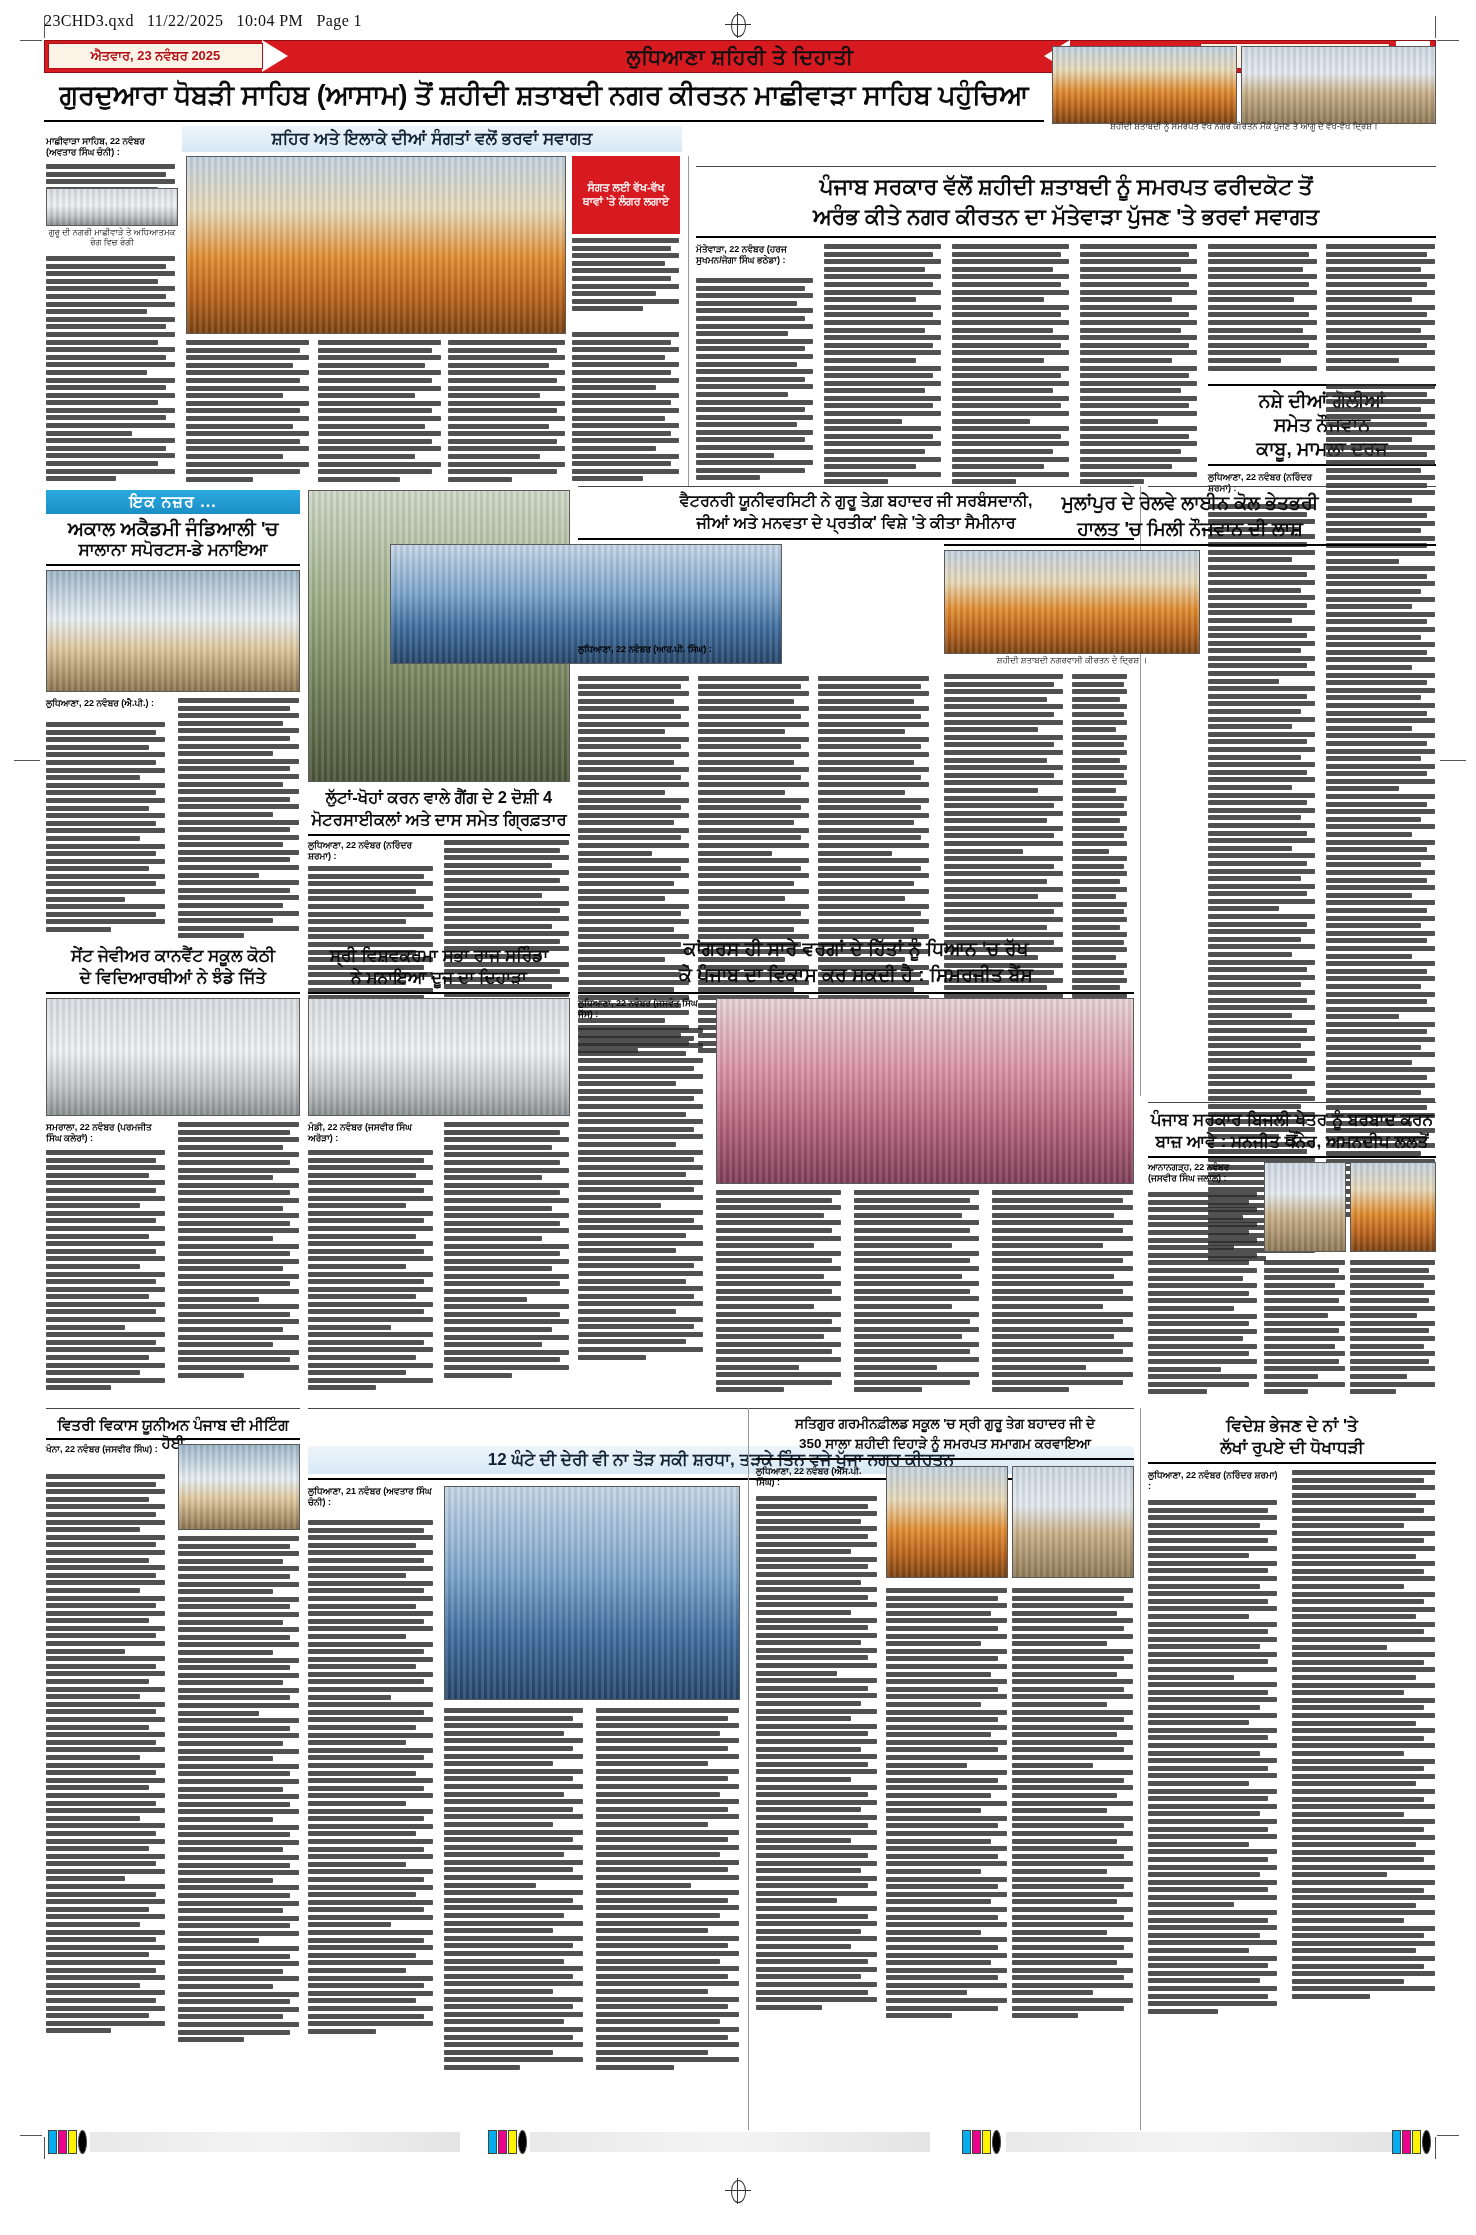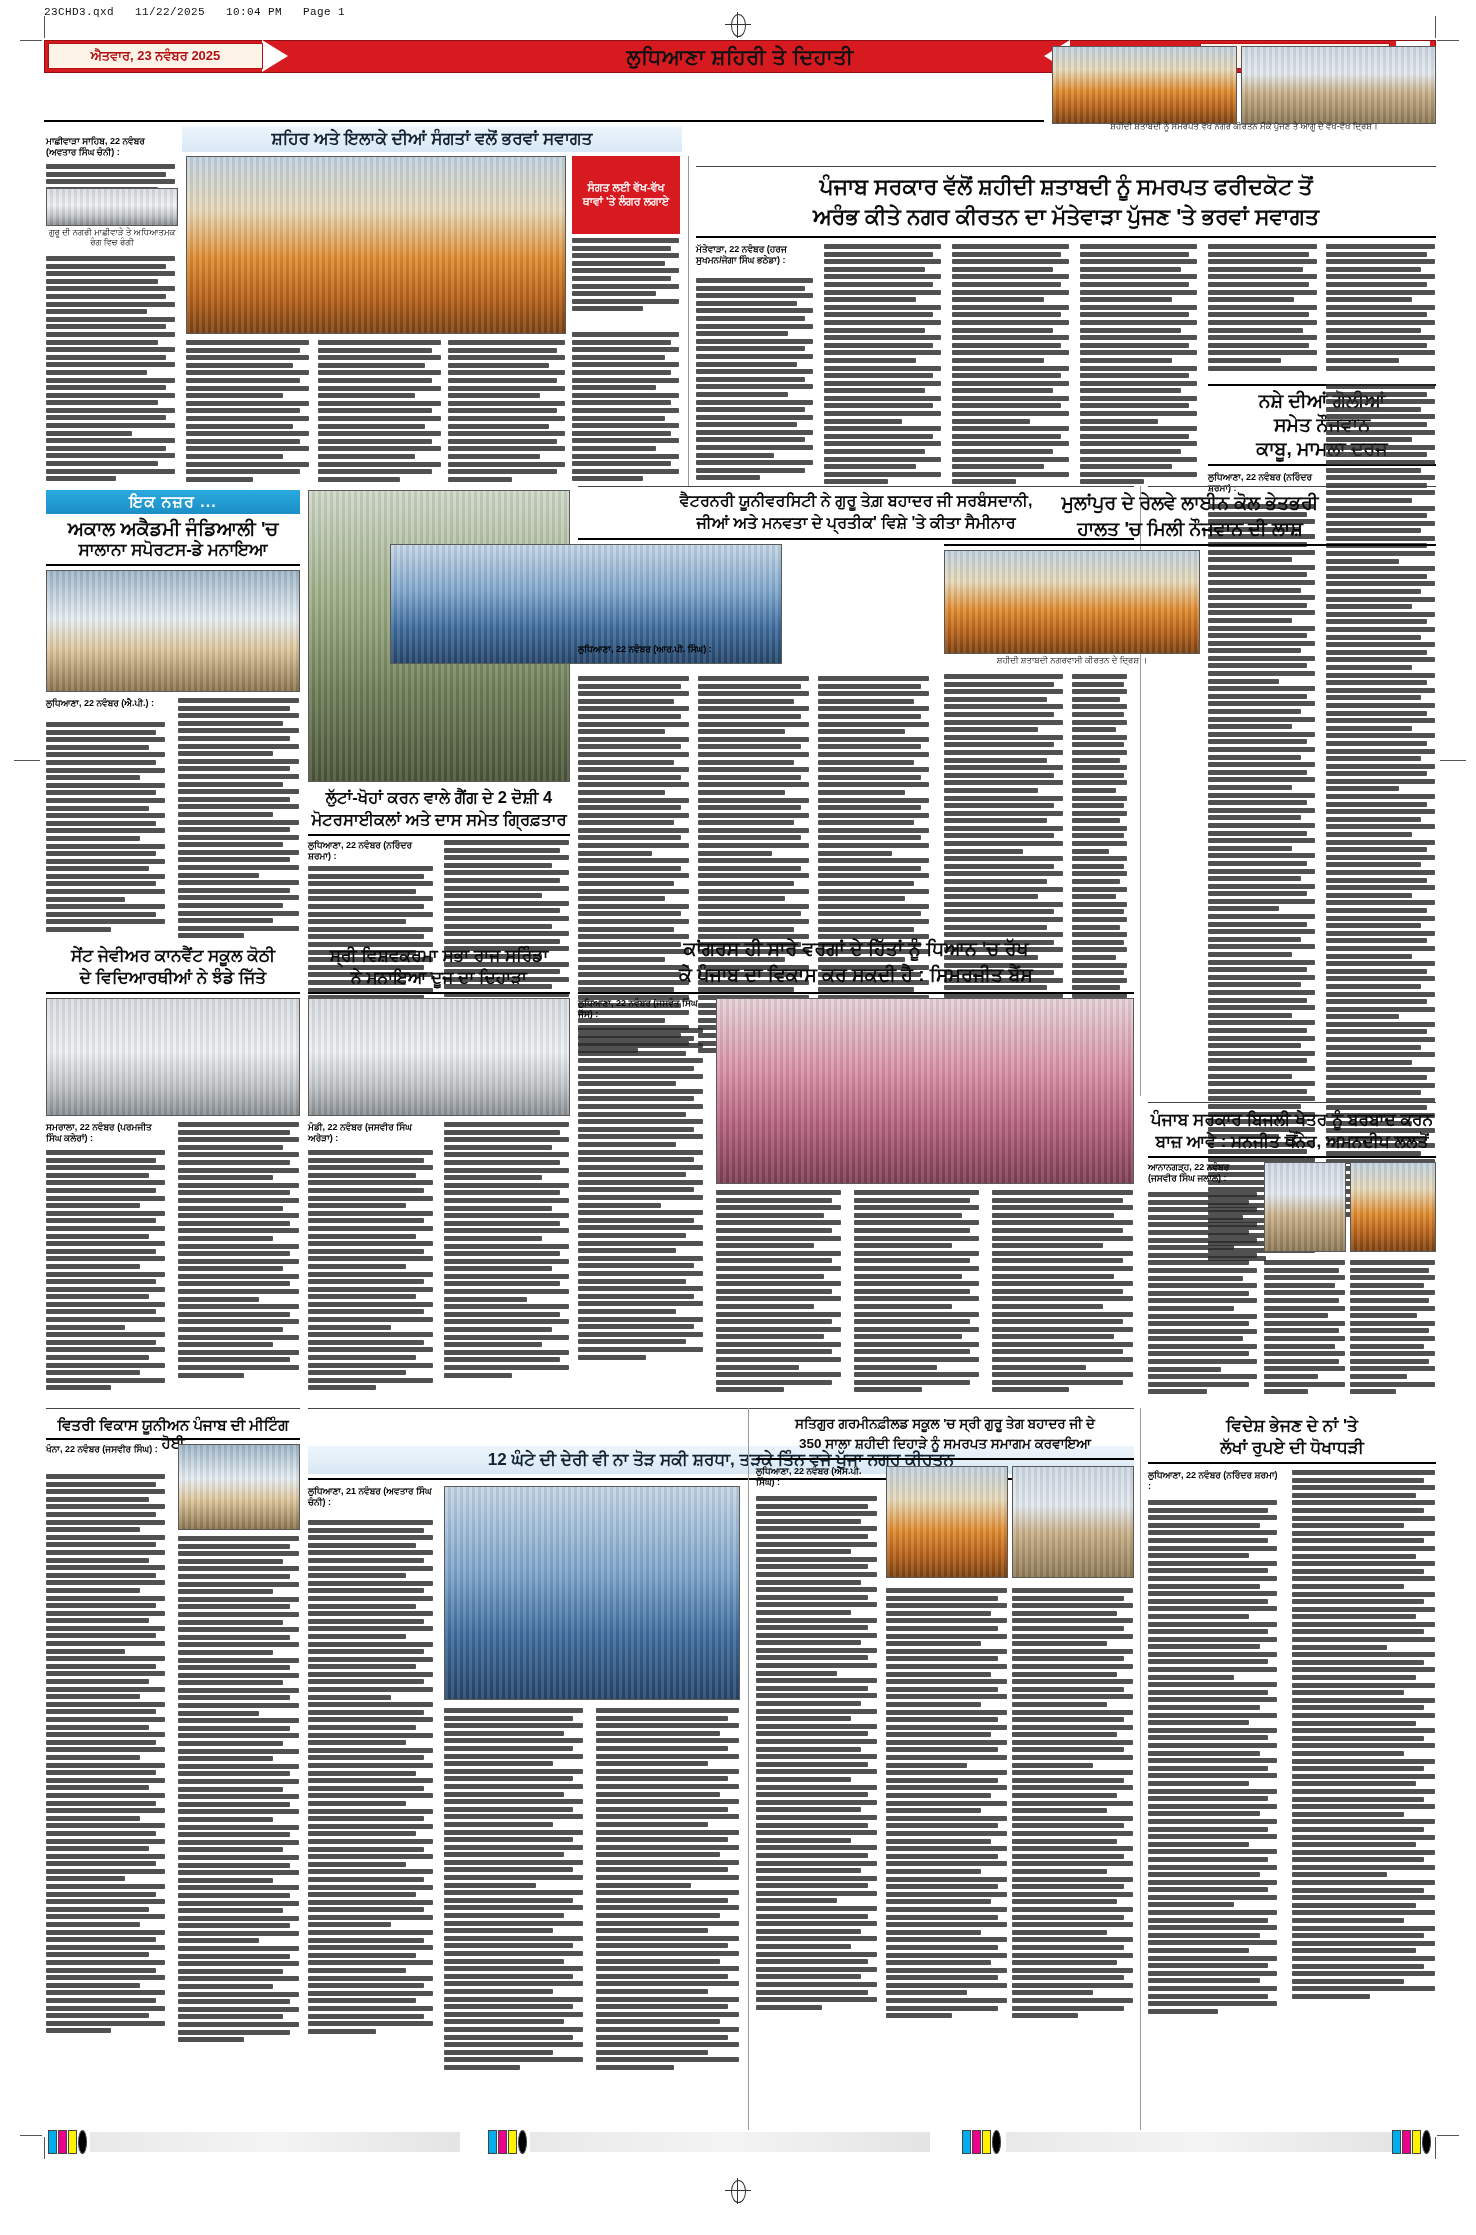--- a/index.html
+++ b/index.html
@@ -1,20 +1,20 @@
 <!DOCTYPE html>
 <html><head>
 <meta charset="utf-8">
 <style>
   html,body{margin:0;padding:0;background:#fff;}
   body{width:1476px;height:2235px;font-family:"Liberation Sans",sans-serif;color:#000;position:relative;overflow:hidden;}
   .page{position:absolute;left:0;top:0;width:1476px;height:2235px;background:#fff;}
 
   
-  .slug{position:absolute;left:44px;top:6px;font-size:11px;font-family:Liberation Mono, monospace;letter-spacing:.4px;color:#111;white-space:pre;}
+  .slug{position:absolute;left:44px;top:12px;font-size:16px;font-family:Liberation Serif, serif;letter-spacing:.4px;color:#111;white-space:pre;}
   .cropline{position:absolute;background:#555;}
   .regmark{position:absolute;width:26px;height:26px;}
   .regmark:before,.regmark:after{content:"";position:absolute;background:#333;}
   .regmark:before{left:12px;top:0;width:1px;height:26px;}
   .regmark:after{top:12px;left:0;height:1px;width:26px;}
   .regmark span{position:absolute;left:6px;top:2px;width:13px;height:21px;border:1px solid #333;border-radius:50%;}
 
   
   .frame{position:absolute;left:44px;top:40px;width:1392px;height:2130px;}
 
@@ -98,20 +98,21 @@
     <div class="masthead">
       <div class="mh-red"></div>
       <div class="mh-arrowL"></div>
       <div class="mh-arrowR"></div>
       <div class="mh-title">ਲੁਧਿਆਣਾ ਸ਼ਹਿਰੀ ਤੇ ਦਿਹਾਤੀ</div>
       <div class="mh-date">ਐਤਵਾਰ, 23 ਨਵੰਬਰ 2025</div>
       <div class="mh-brand">ਰੋਜ਼ਾਨਾ ਸਪੋਕਸਮੈਨ</div>
       <div class="mh-pageno">3</div>
     </div>
 
+    <div class="headline" style="left:0;top:40px;width:1000px;font-size:27px;">ਗੁਰਦੁਆਰਾ ਧੋਬੜੀ ਸਾਹਿਬ (ਆਸਾਮ) ਤੋਂ ਸ਼ਹੀਦੀ ਸ਼ਤਾਬਦੀ ਨਗਰ ਕੀਰਤਨ ਮਾਛੀਵਾੜਾ ਸਾਹਿਬ ਪਹੁੰਚਿਆ</div>
     <div class="hrule" style="left:0;top:80px;width:1000px;"></div>
 
     <div class="photo ph-orange ph-noise" style="left:1008px;top:6px;width:185px;height:78px;"></div>
     <div class="photo ph-b ph-noise" style="left:1197px;top:6px;width:195px;height:78px;"></div>
     <div class="cap" style="left:1008px;top:82px;width:384px;">ਸ਼ਹੀਦੀ ਸ਼ਤਾਬਦੀ ਨੂੰ ਸਮਰਪਤ ਵੱਖ ਨਗਰ ਕੀਰਤਨ ਮੌਕੇ ਪੁੱਜਣ ਤੇ ਆਗੂ ਦੇ ਵੱਖ-ਵੱਖ ਦ੍ਰਿਸ਼।</div>
 
     <div class="subbar" style="left:138px;top:86px;width:500px;height:26px;font-size:17px;">ਸ਼ਹਿਰ ਅਤੇ ਇਲਾਕੇ ਦੀਆਂ ਸੰਗਤਾਂ ਵਲੋਂ ਭਰਵਾਂ ਸਵਾਗਤ</div>
 
     <div class="dateline" style="left:2px;top:96px;width:130px;">ਮਾਛੀਵਾੜਾ ਸਾਹਿਬ, 22 ਨਵੰਬਰ (ਅਵਤਾਰ ਸਿੰਘ ਚੰਨੀ) :</div>
     <div class="bodytext small" style="left:2px;top:124px;width:130px;height:56px;">

